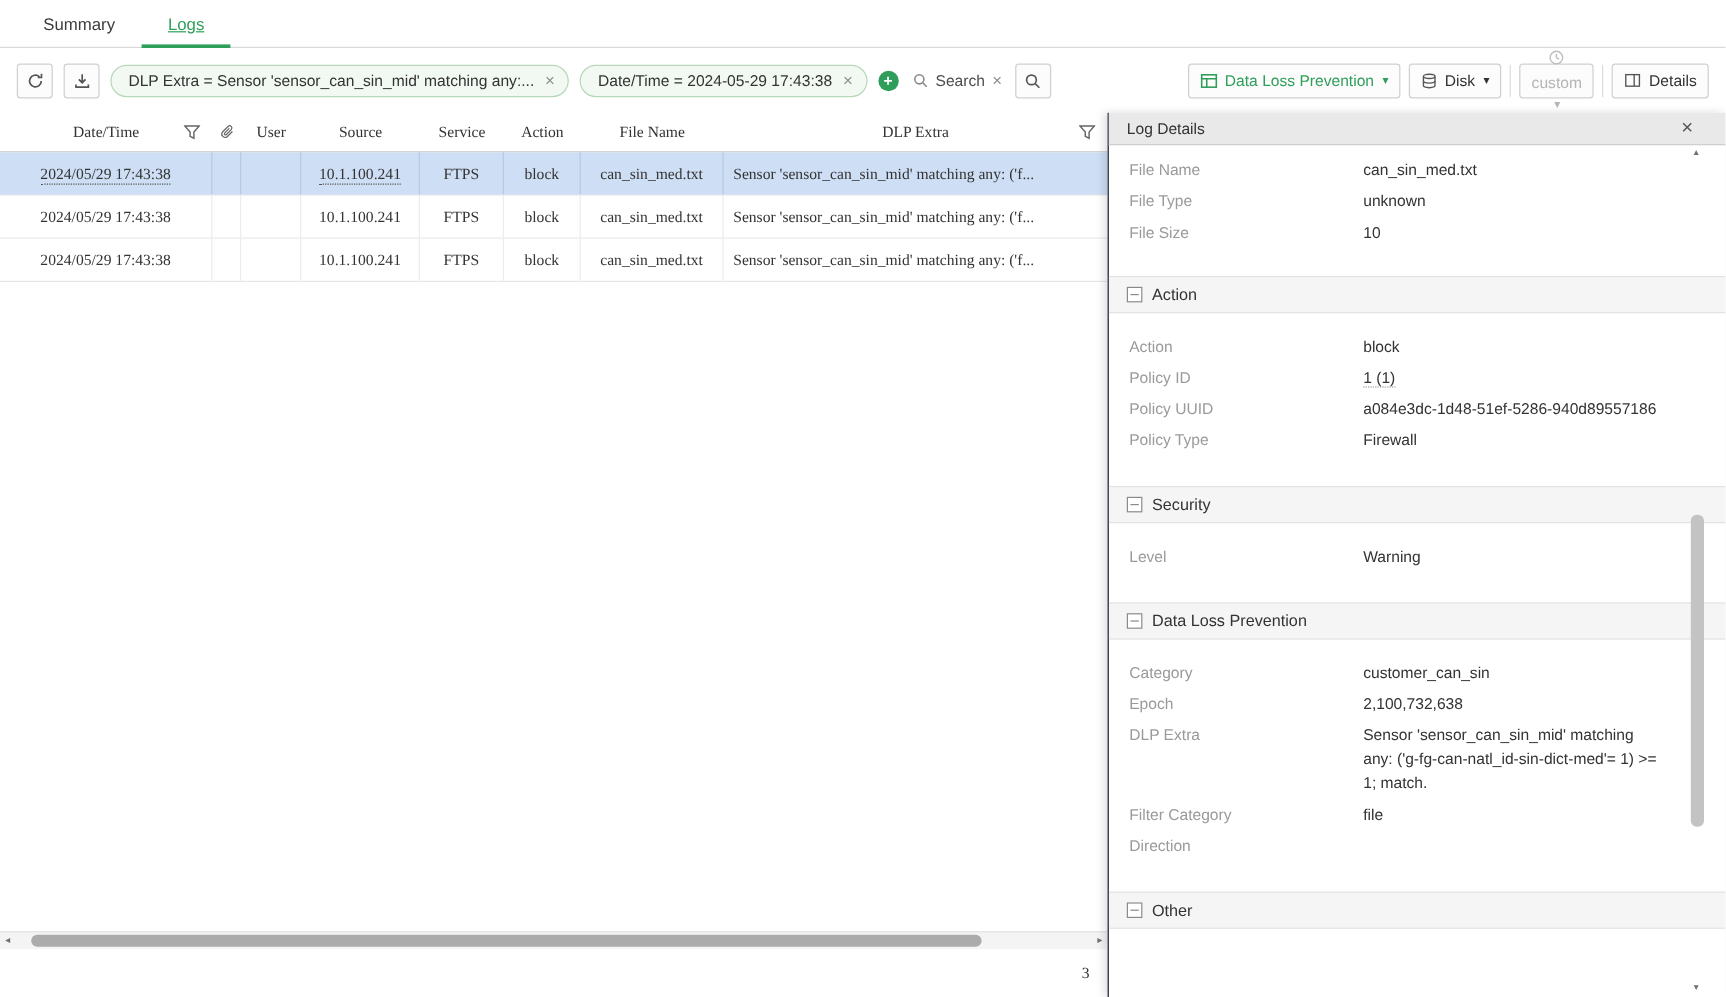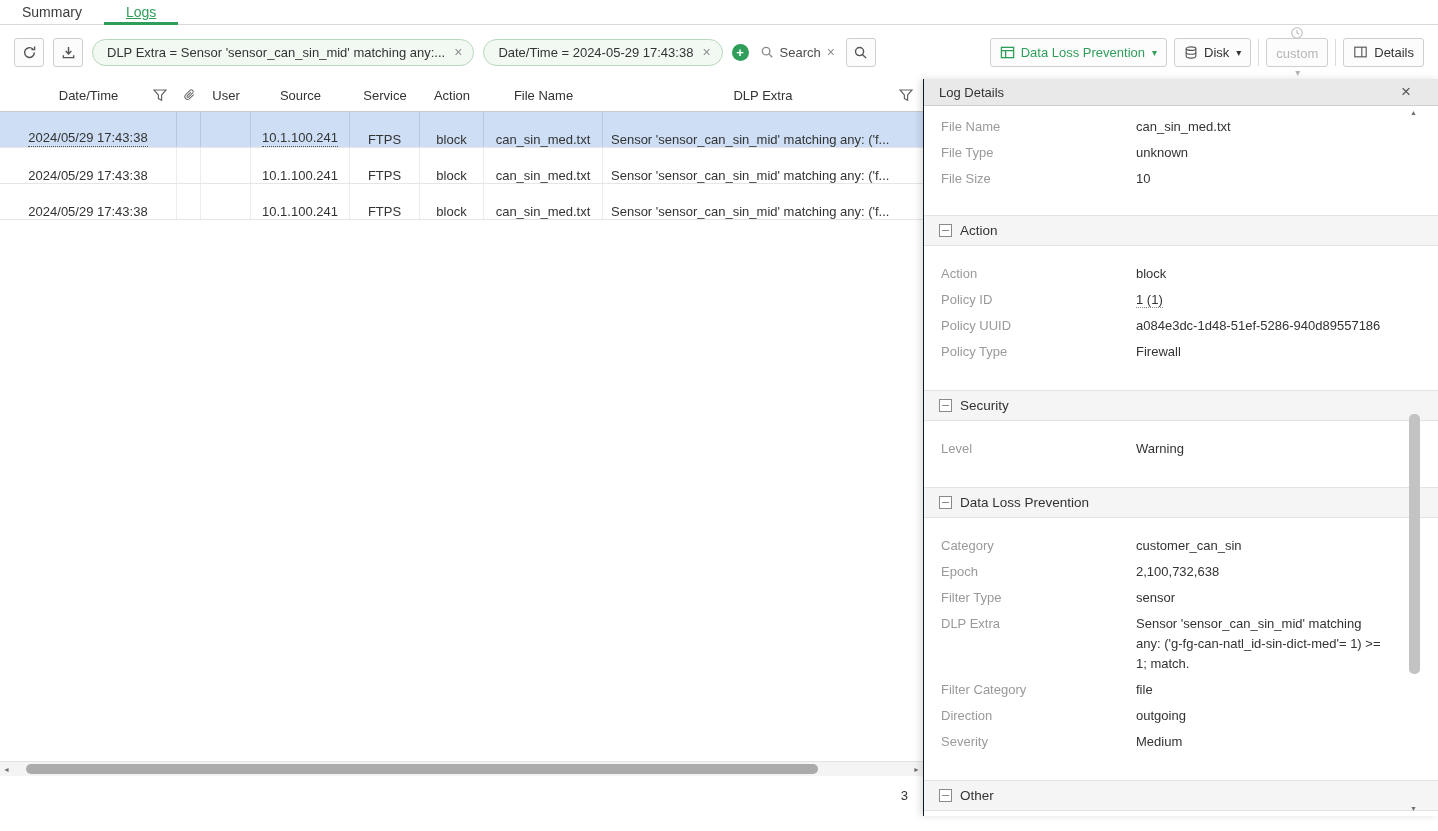--- a/index.html
+++ b/index.html
@@ -1,21 +1,21 @@
 <!DOCTYPE html>
 <html><head>
 <meta charset="utf-8">
 <style>
   * { margin:0; padding:0; box-sizing:border-box; }
   html,body { width:1438px; height:831px; overflow:hidden; }
   body { background:#fff; font-family:"Liberation Sans","DejaVu Sans",sans-serif; font-size:13px; color:#333; }
   button { font:inherit; }
 
   
-  .tabbar { height:25px; border-bottom:1px solid #d9d9d9; display:flex; background:#fff; }
+  .tabbar { height:40px; border-bottom:1px solid #d9d9d9; display:flex; padding-left:14px; background:#fff; }
   .tab { display:flex; align-items:center; padding:0 22px; font-size:14px; color:#3c3c3c; cursor:pointer; position:relative; }
   .tab.active { color:#2f9e5a;text-decoration:underline; }
   .tab.active::after { content:""; position:absolute; left:0; right:0; bottom:-1px; height:3px; background:#2f9e5a; }
 
   
   .toolbar { height:54px; display:flex; align-items:center; padding:0 14px; gap:9px; }
   .tb-btn { height:29px; border:1px solid #cfcfcf; border-radius:3px; background:#fcfcfc; display:inline-flex; align-items:center; justify-content:center; gap:6px; padding:0 9px; cursor:pointer; color:#333; white-space:nowrap; }
   .tb-btn.icon-only { width:30px; padding:0; }
   .tb-btn.green-btn { color:#2f9e5a; }
   .tb-btn.muted { color:#b5b5b5;flex-direction:column; }
@@ -24,27 +24,27 @@
   .x-glyph { color:#8e8e8e; font-size:14px; cursor:pointer; line-height:1; }
   .add-btn { width:17px; height:17px; border-radius:50%; background:#2f9e5a; color:#fff; display:flex; align-items:center; justify-content:center; font-size:13px; font-weight:bold; cursor:pointer; flex:none; }
   .search-area { display:flex; align-items:center; gap:6px; color:#4d4d4d; cursor:text; padding:0 2px; }
   .right-group { margin-left:auto; display:flex; align-items:center; gap:7px; }
   .divider { width:1px; height:27px; background:#dcdcdc; }
 
   
   .content { display:flex; height:737px; }
 
   
-  .table-area { width:923px; display:flex; flex-direction:column; }
+  .table-area { width:923px; display:flex; flex-direction:column;font-family:Liberation Serif, serif; }
   .thead { height:33px; display:flex; align-items:stretch; border-bottom:1px solid #c9c9c9; }
   .th { display:flex; align-items:center; justify-content:center; position:relative; color:#333; }
   .th .funnel { position:absolute; right:10px; top:10px; cursor:pointer; line-height:0; }
   .tr { height:36px; display:flex; border-bottom:1px solid #e6e6e6; cursor:pointer; background:#fff; }
   .tr.selected { background:#cddef5; }
-  .td { display:flex; align-items:flex-end; justify-content:center; border-right:1px solid #ececec; overflow:hidden; white-space:nowrap; }
+  .td { display:flex; align-items:center; justify-content:center; border-right:1px solid #ececec; overflow:hidden; white-space:nowrap; }
   .tr.selected .td { border-right-color:#b9c9e0; }
   .td.dlp { justify-content:flex-start; padding:0 8px; border-right:none; }
   .c1{width:177px}.c2{width:24px}.c3{width:50px}.c4{width:99px}.c5{width:70px}.c6{width:64px}.c7{width:119px}.c8{flex:1}
   .dotted { border-bottom:1px dotted #555; line-height:17px; }
   .table-spacer { flex:1; }
 
   .hscroll { height:15px; background:#f4f4f4; border-top:1px solid #e2e2e2; position:relative; display:flex; align-items:center; justify-content:space-between; padding:0 3px; flex:none; }
   .hs-arrow { font-size:7px; color:#707070; cursor:pointer; }
   .hs-thumb { position:absolute; left:26px; width:792px; top:2px; height:10px; background:#ababab; border-radius:5px; cursor:grab; }
   .count-row { height:40px; text-align:right; padding:12px 15px 0 0; color:#333; }
@@ -335,38 +335,29 @@
       <div class="fgroup">
         <div class="frow">
           <div class="flabel">Category</div>
           <div class="fvalue">customer_can_sin</div>
         </div>
         <div class="frow">
           <div class="flabel">Epoch</div>
           <div class="fvalue">2,100,732,638</div>
         </div>
         <div class="frow">
-          <div class="flabel">Filter Type</div>
-          <div class="fvalue">sensor</div>
-        </div>
-        <div class="frow">
           <div class="flabel">DLP Extra</div>
           <div class="fvalue">Sensor 'sensor_can_sin_mid' matching any: ('g-fg-can-natl_id-sin-dict-med'= 1) &gt;= 1; match.</div>
         </div>
         <div class="frow">
           <div class="flabel">Filter Category</div>
           <div class="fvalue">file</div>
         </div>
         <div class="frow">
           <div class="flabel">Direction</div>
-          <div class="fvalue">outgoing</div>
-        </div>
-        <div class="frow">
-          <div class="flabel">Severity</div>
-          <div class="fvalue">Medium</div>
         </div>
       </div>
 
       <div class="section">
         <span class="collapse-box"></span>
         <span>Other</span>
       </div>
 
     </div>
 

